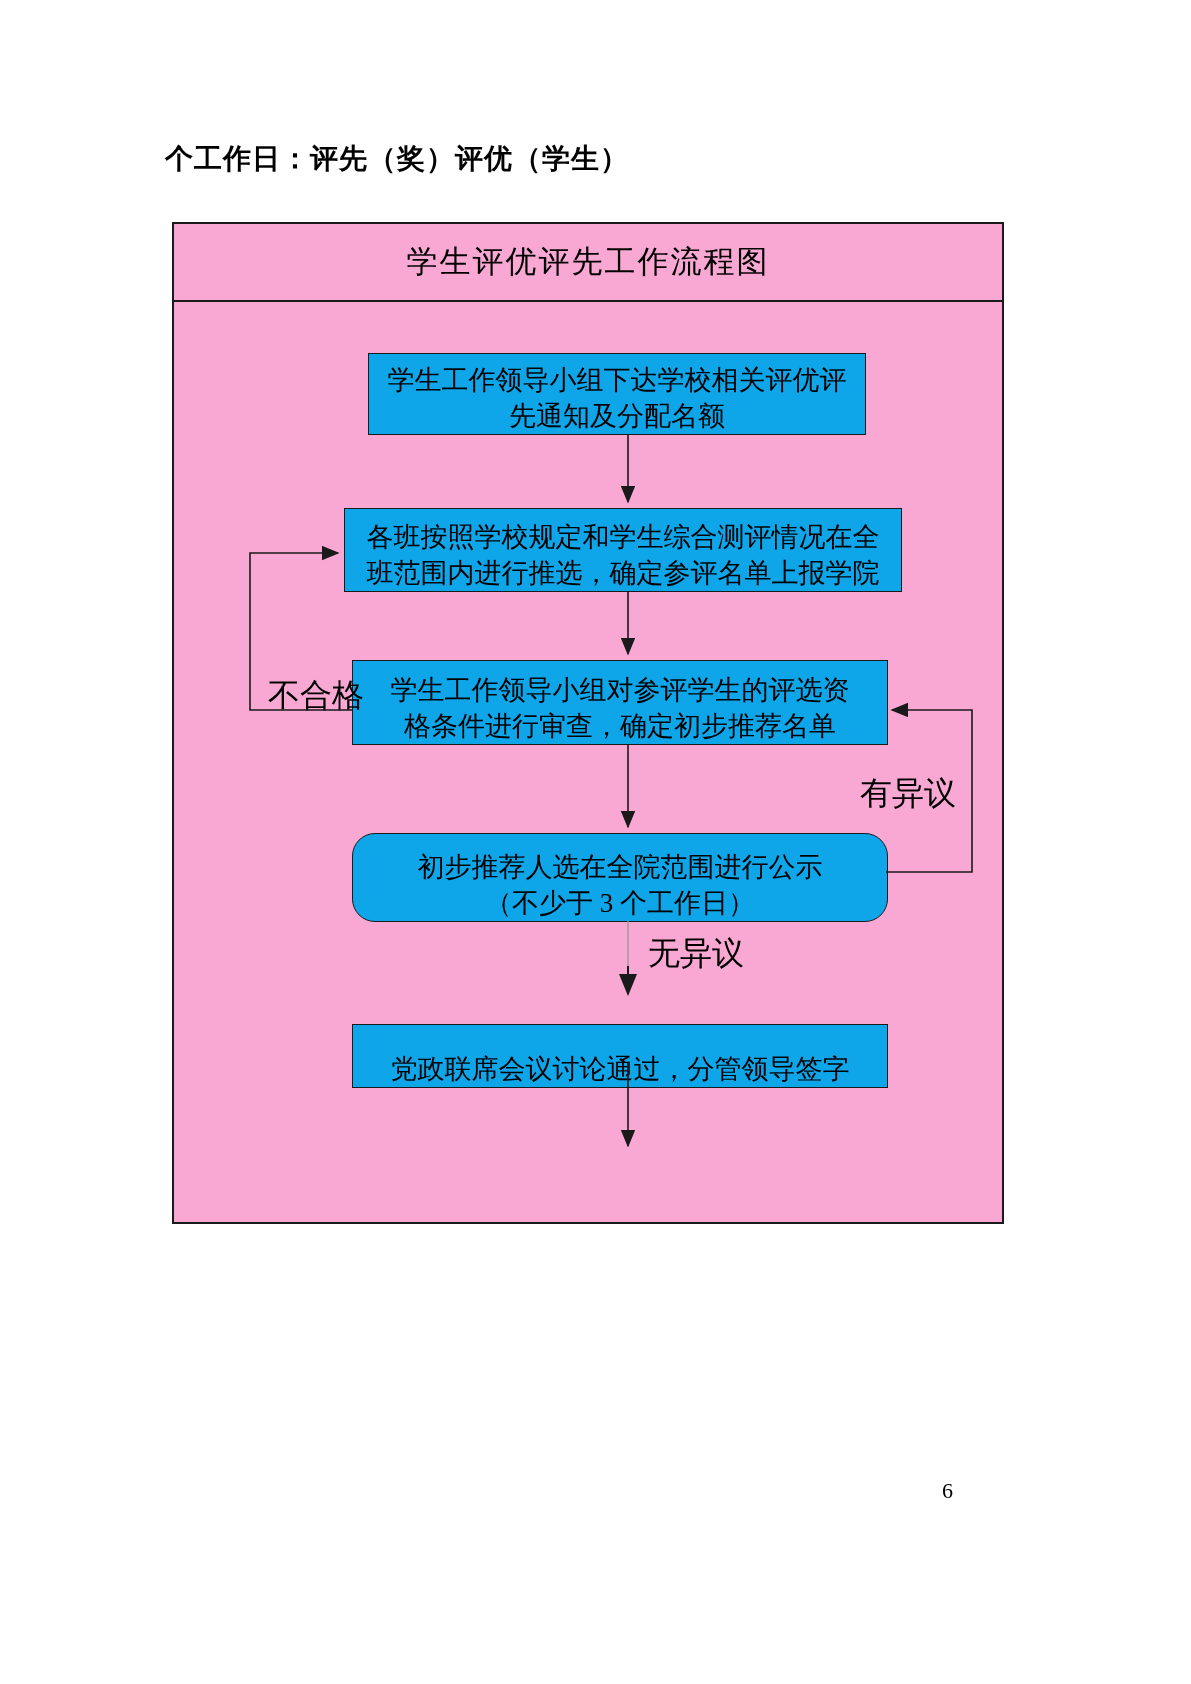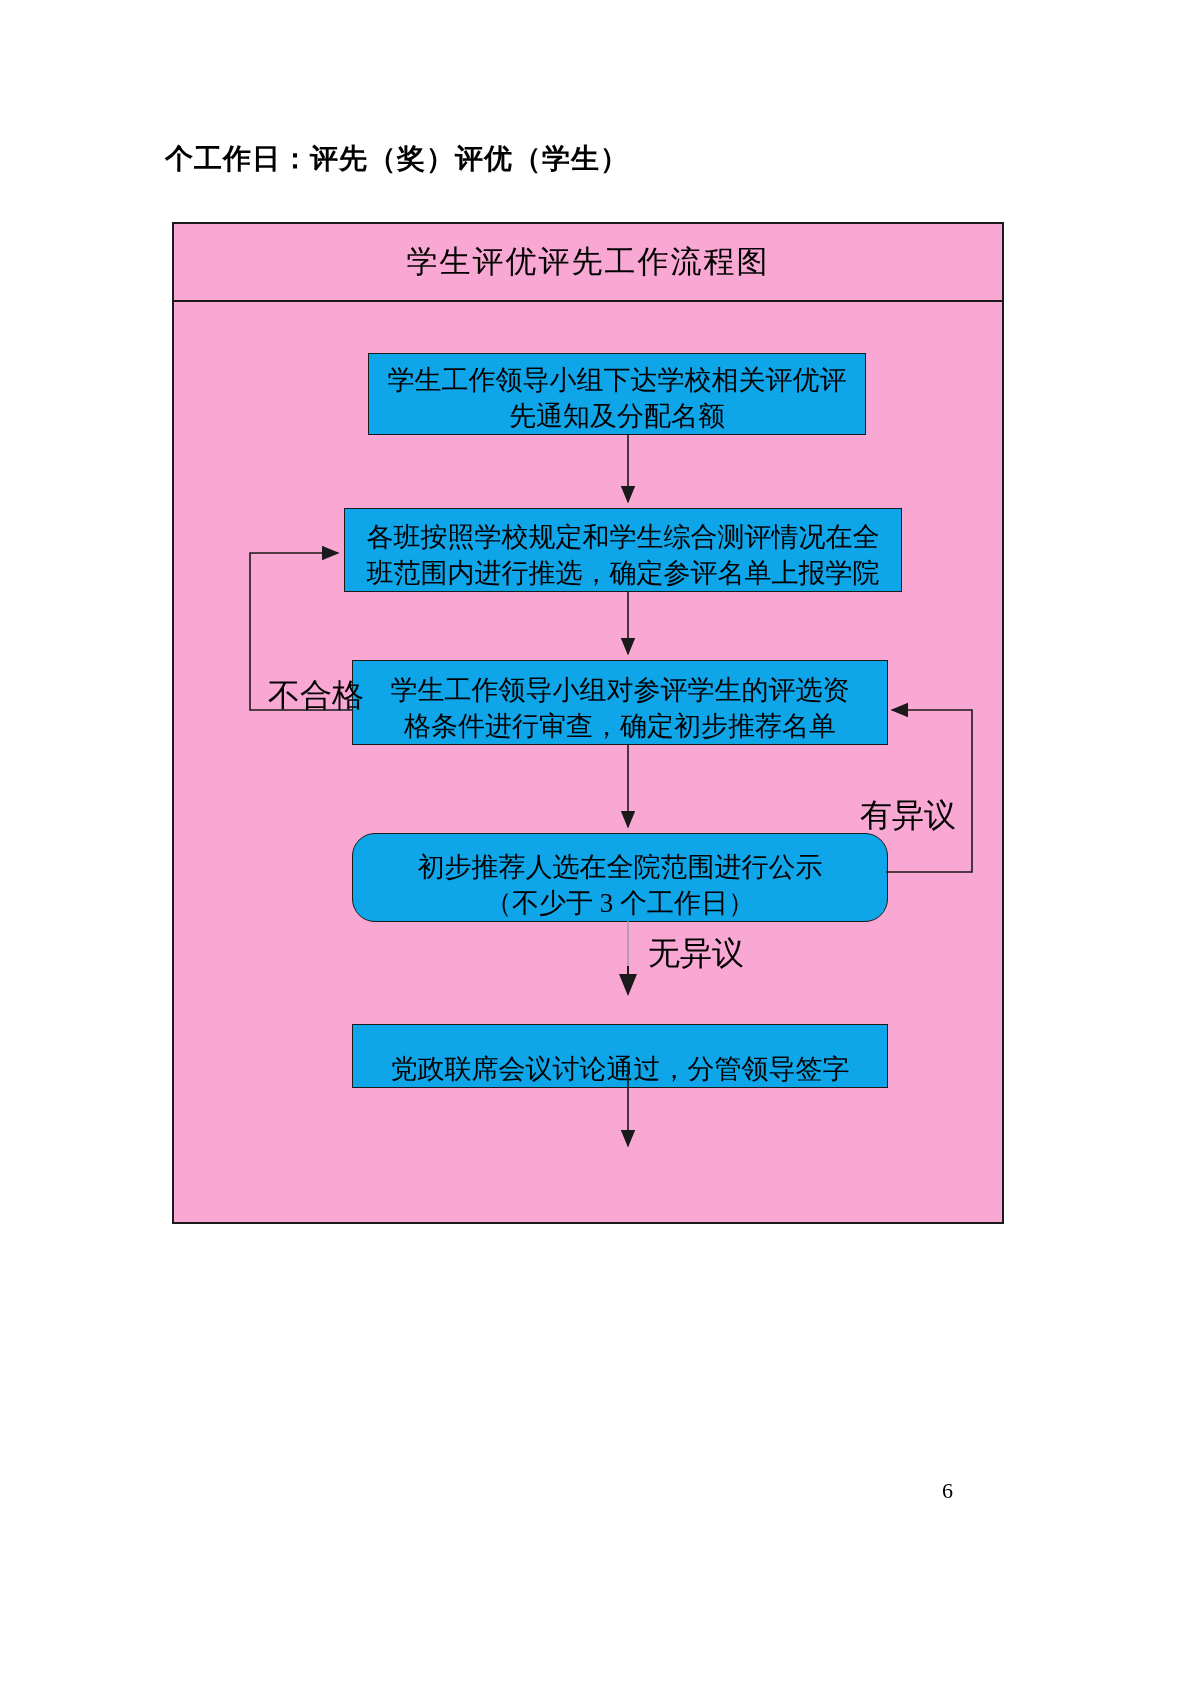--- a/index.html
+++ b/index.html
@@ -87,21 +87,21 @@
     <div class="fc-line">初步推荐人选在全院范围进行公示</div>
     <div class="fc-line">（不少于 3 个工作日）</div>
   </div>
 
   <div class="fc-box" style="left:352px;top:1024px;width:534px;height:62px;">
     <div class="fc-line">党政联席会议讨论通过，分管领导签字</div>
   </div>
 
 
   <div class="edge-label" style="left:268px;top:674px;">不合格</div>
-  <div class="edge-label" style="left:860px;top:772px;margin-top:22px;">有异议</div>
+  <div class="edge-label" style="left:860px;top:772px;">有异议</div>
   <div class="edge-label" style="left:648px;top:932px;text-align:right;">无异议</div>
 
   <svg class="connector-layer" width="1191" height="1684" viewBox="0 0 1191 1684">
     <defs>
       <marker id="arr" markerWidth="12" markerHeight="10" refX="10" refY="4.5" orient="auto">
         <path d="M0,0 L11,4.5 L0,9 z" fill="#1a1a1a"></path>
       </marker>
     </defs>
     <line x1="628" y1="434" x2="628" y2="502" stroke="#1a1a1a" stroke-width="1.6" marker-end="url(#arr)"></line>
     <line x1="628" y1="591" x2="628" y2="654" stroke="#1a1a1a" stroke-width="1.6" marker-end="url(#arr)"></line>

